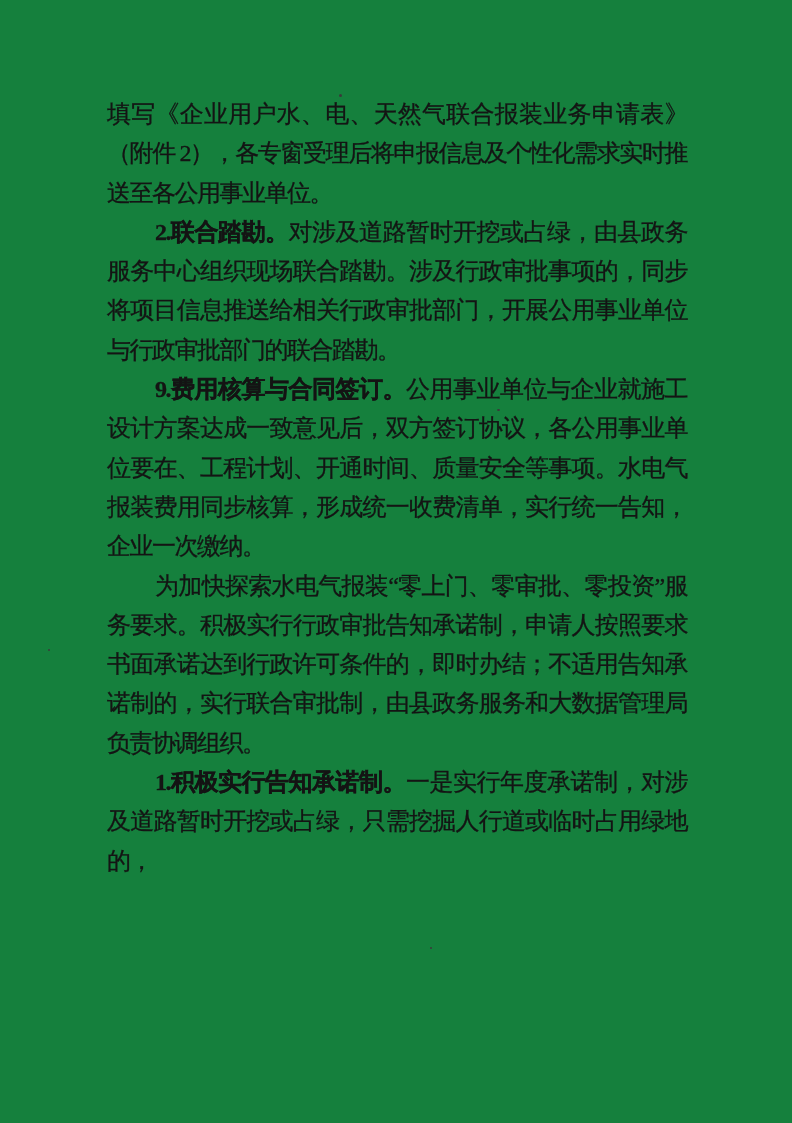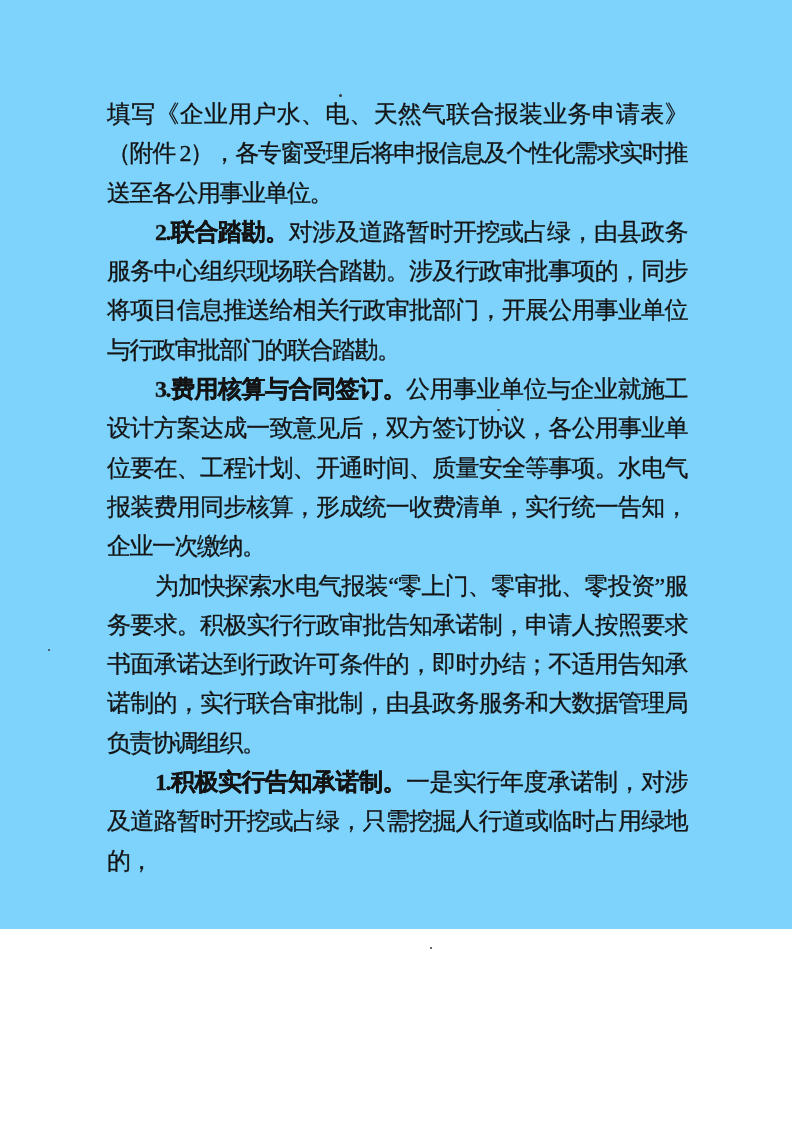--- a/index.html
+++ b/index.html
@@ -12,22 +12,22 @@
     background: #ffffff;
     position: relative;
     overflow: hidden;
     font-family: "Liberation Serif", "DejaVu Serif", serif;
   }
   .page {
     position: absolute;
     left: 0;
     top: 0;
     width: 792px;
-    height: 929px;
-    background: #7dd3fc;
+    height: 1123px;
+    background: #15803d;
   }
   .text-block {
     position: absolute;
     left: 107px;
     top: 95px;
     width: 580px;
     color: #141414;
     font-size: 24px;
     line-height: 39.3px;
     letter-spacing: -1.5px;
@@ -66,21 +66,21 @@
     <p class="no-indent">
       <span>填写《企业用户水、电、天然气联合报装业务申请表》（附件 2），各专窗受理后将申报信息及个性化需求实时推送至各公用事业单位。</span>
     </p>
 
     <p>
       <span class="lead">2.联合踏勘。</span><span>对涉及道路暂时开挖或占绿，由县政务服务中心组织现场联合踏勘。涉及行政审批事项的，同步将项目信息推送给相关行政审批部门，开展公用事业单位与行政审批部门的联合踏勘。</span>
     </p>
 
 
     <p>
-      <span class="lead">3.费用核算与合同签订。</span><span>公用事业单位与企业就施工设计方案达成一致意见后，双方签订协议，各公用事业单位要在、工程计划、开通时间、质量安全等事项。水电气报装费用同步核算，形成统一收费清单，实行统一告知，企业一次缴纳。</span>
+      <span class="lead">9.费用核算与合同签订。</span><span>公用事业单位与企业就施工设计方案达成一致意见后，双方签订协议，各公用事业单位要在、工程计划、开通时间、质量安全等事项。水电气报装费用同步核算，形成统一收费清单，实行统一告知，企业一次缴纳。</span>
     </p>
 
 
     <p>
       <span>为加快探索水电气报装“零上门、零审批、零投资”服务要求。积极实行行政审批告知承诺制，申请人按照要求书面承诺达到行政许可条件的，即时办结；不适用告知承诺制的，实行联合审批制，由县政务服务和大数据管理局负责协调组织。</span>
     </p>
 
     <p>
       <span class="lead">1.积极实行告知承诺制。</span><span>一是实行年度承诺制，对涉及道路暂时开挖或占绿，只需挖掘人行道或临时占用绿地的，</span>
     </p>

